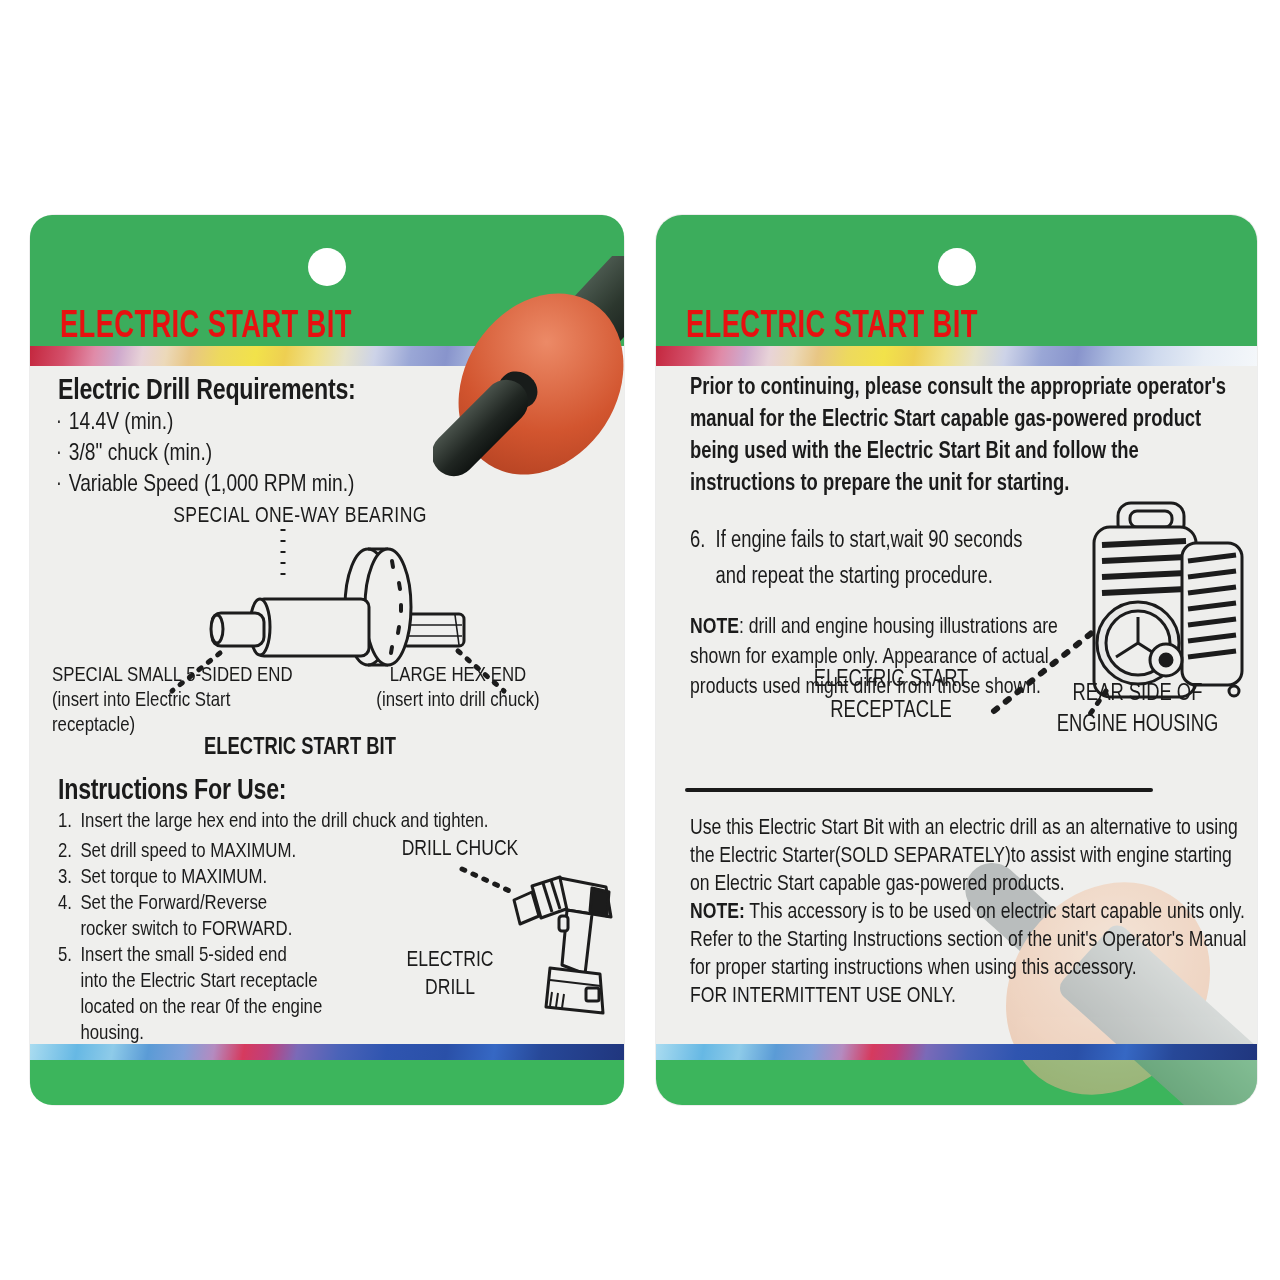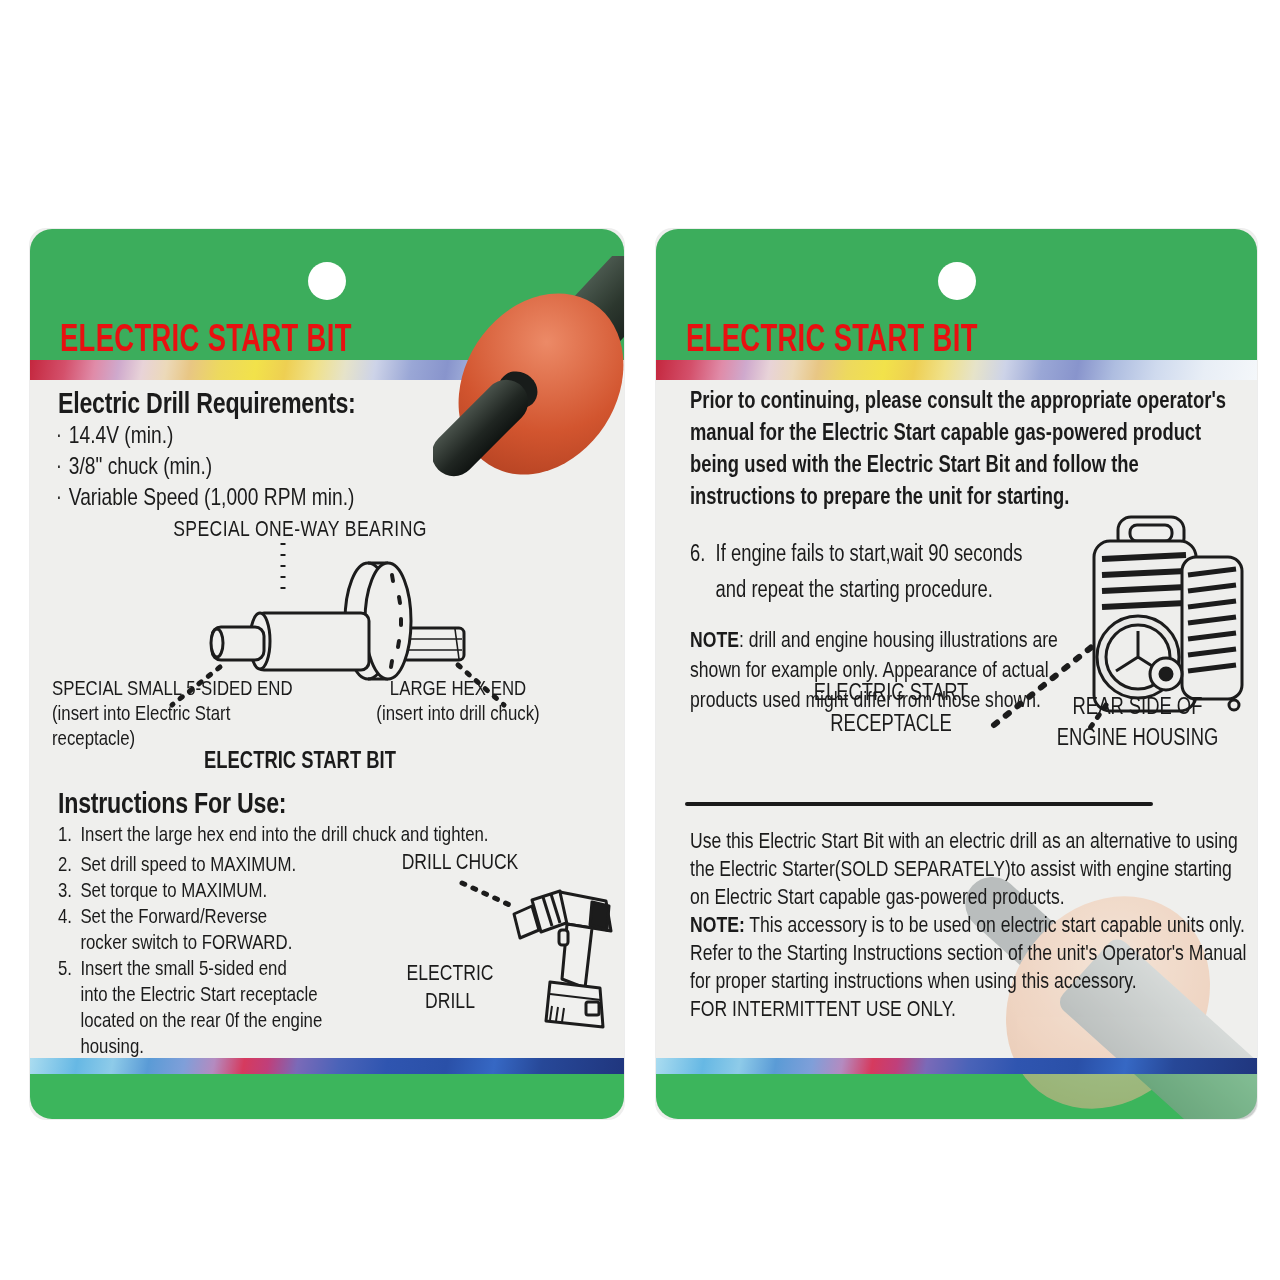--- a/index.html
+++ b/index.html
@@ -1,18 +1,18 @@
 <!DOCTYPE html>
 <html><head>
 <meta charset="utf-8">
 <style>
   html,body{margin:0;padding:0;background:#ffffff;}
   .canvas{position:relative;width:1280px;height:1280px;background:#ffffff;overflow:hidden;
           font-family:"Liberation Sans","DejaVu Sans",sans-serif;color:#1b1b1b;}
-  .card{position:absolute;top:229px;height:890px;background:#efefed;border-radius:16px;
+  .card{position:absolute;top:215px;height:890px;background:#efefed;border-radius:26px;
         box-shadow:0 0 0 1px rgba(0,0,0,0.07);}
   .card-left{left:30px;width:594px;}
   .card-right{left:656px;width:601px;overflow:hidden;}
   .card-header{position:absolute;left:0;top:0;width:100%;height:131px;background:#3cad5c;
                border-radius:22px 22px 0 0;z-index:3;}
   .hang-hole{position:absolute;left:50%;top:33px;transform:translateX(-50%);width:38px;height:38px;
              border-radius:50%;background:#ffffff;}
   .card-title{position:absolute;left:30px;top:88px;margin:0;font-size:38px;font-weight:bold;
               color:#e81010;white-space:nowrap;transform:scaleX(0.72);transform-origin:0 0;
               letter-spacing:0.5px;}

